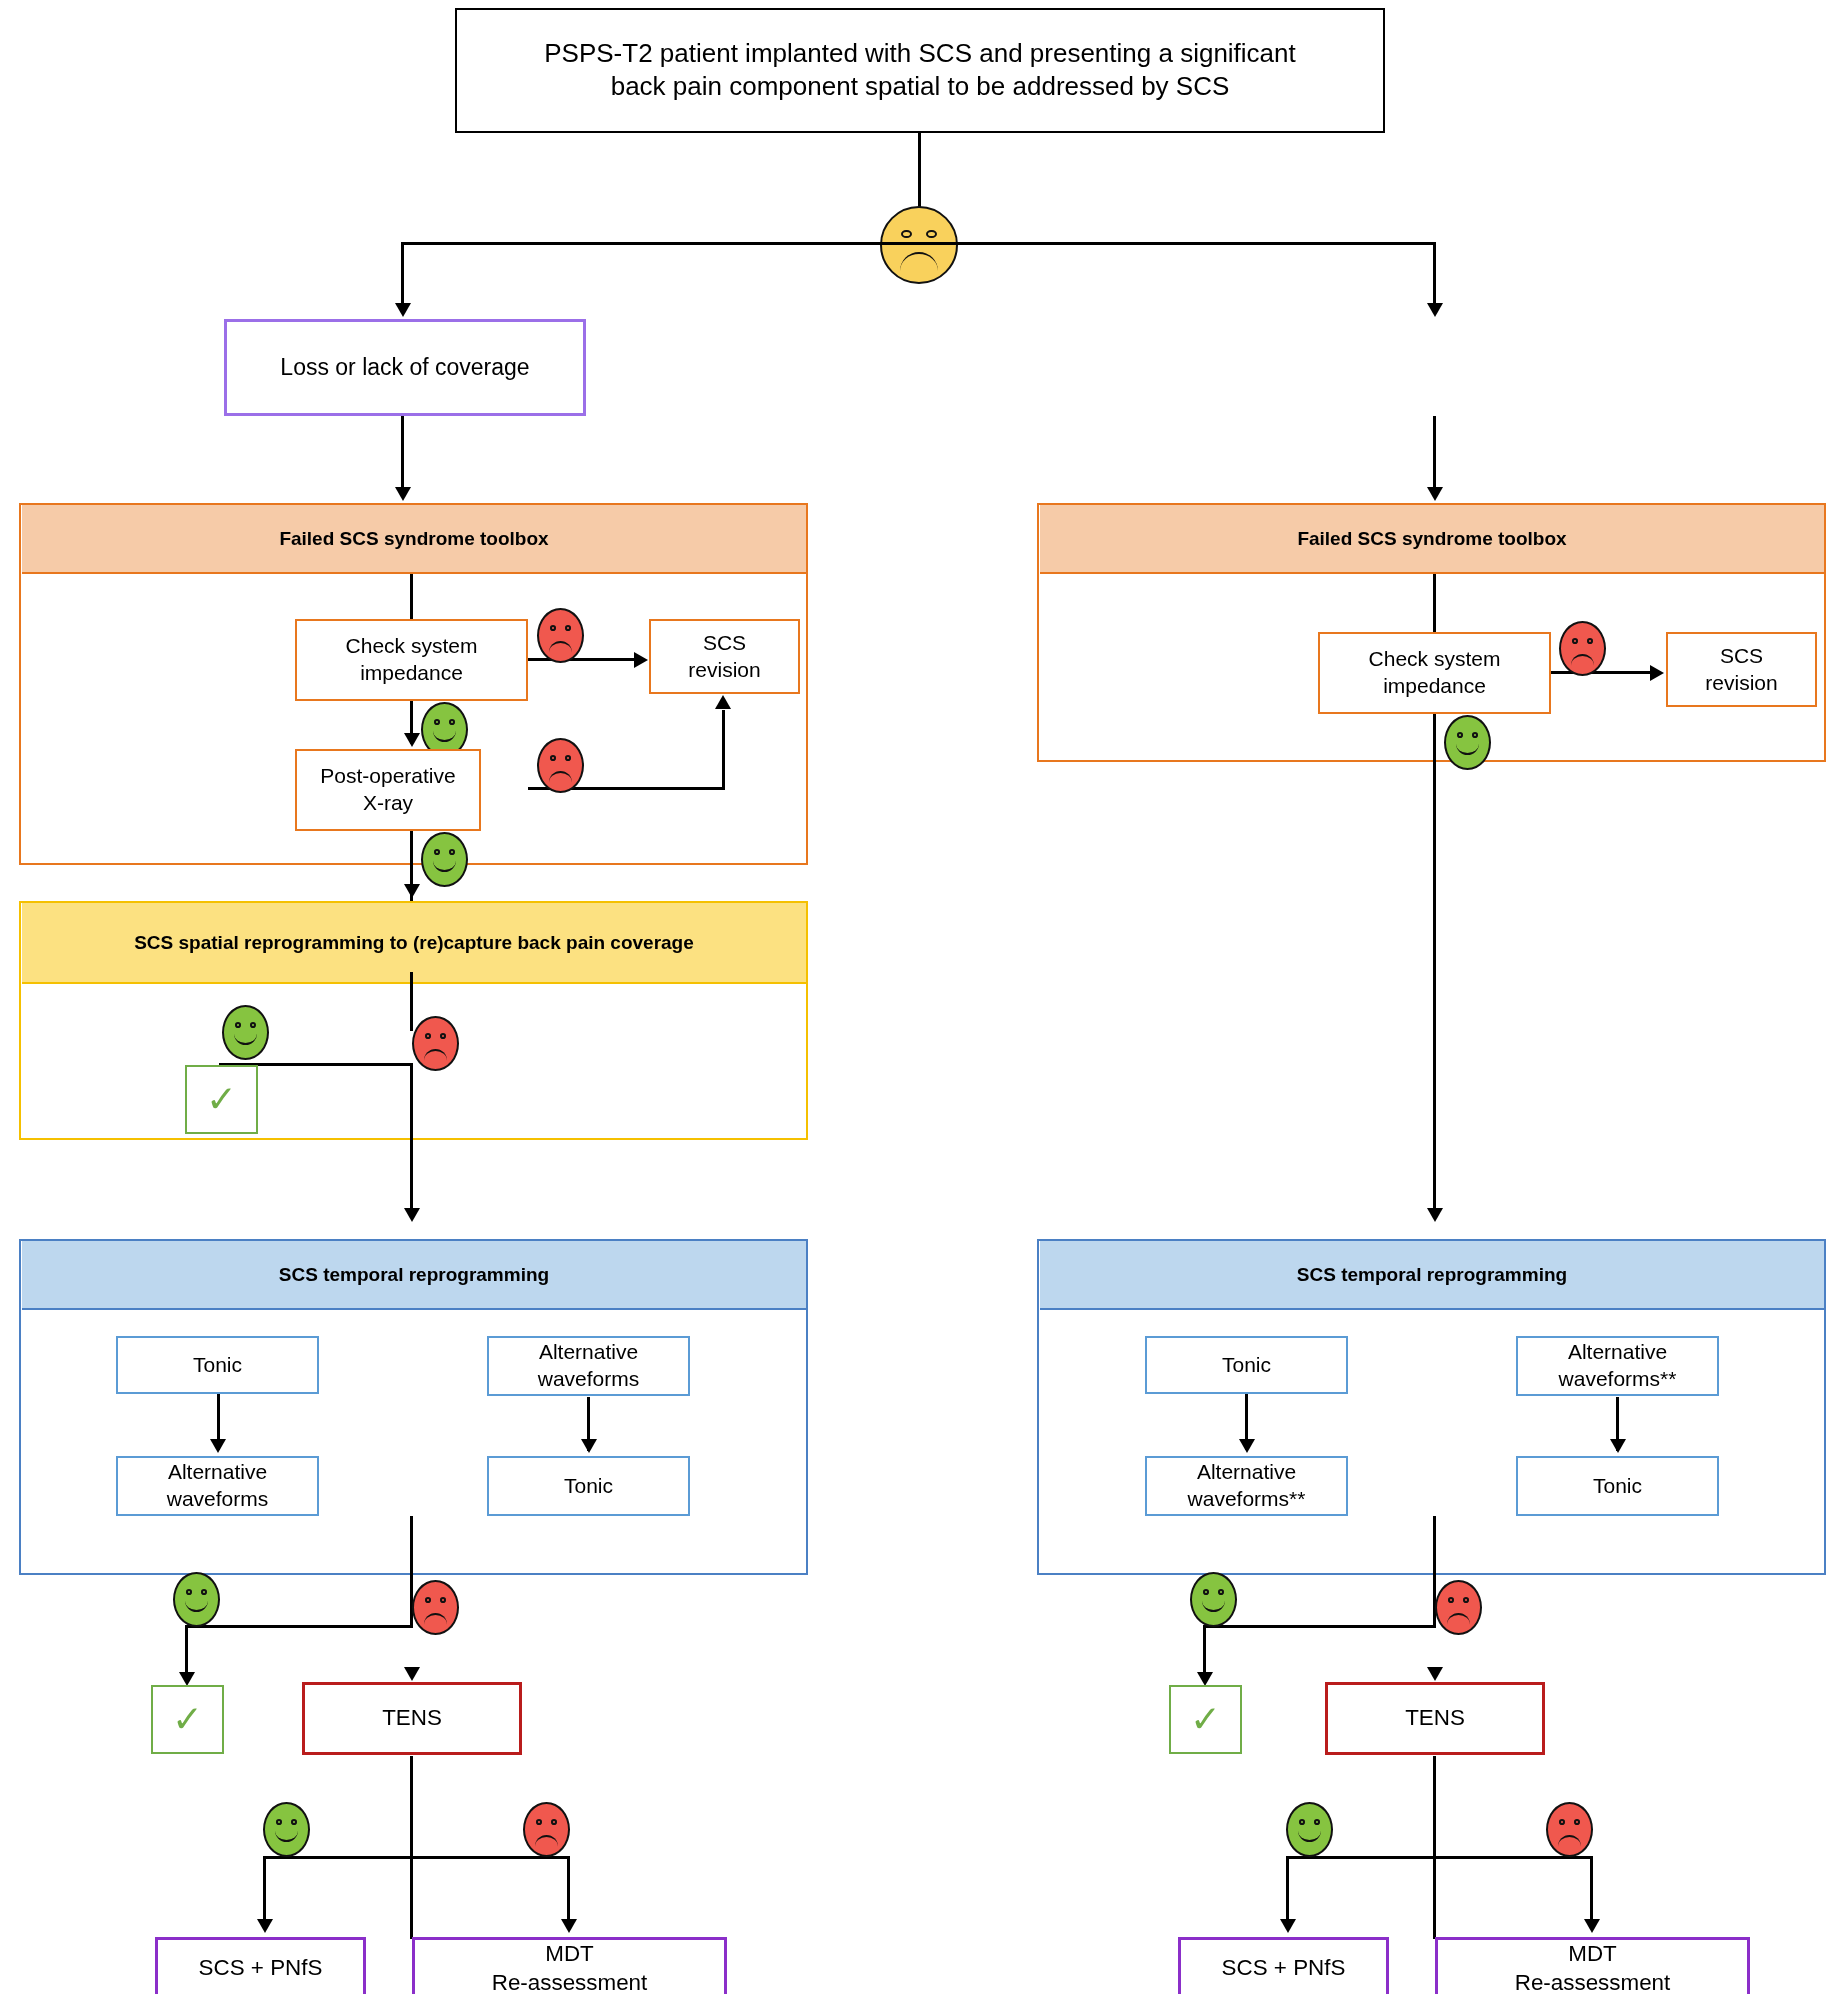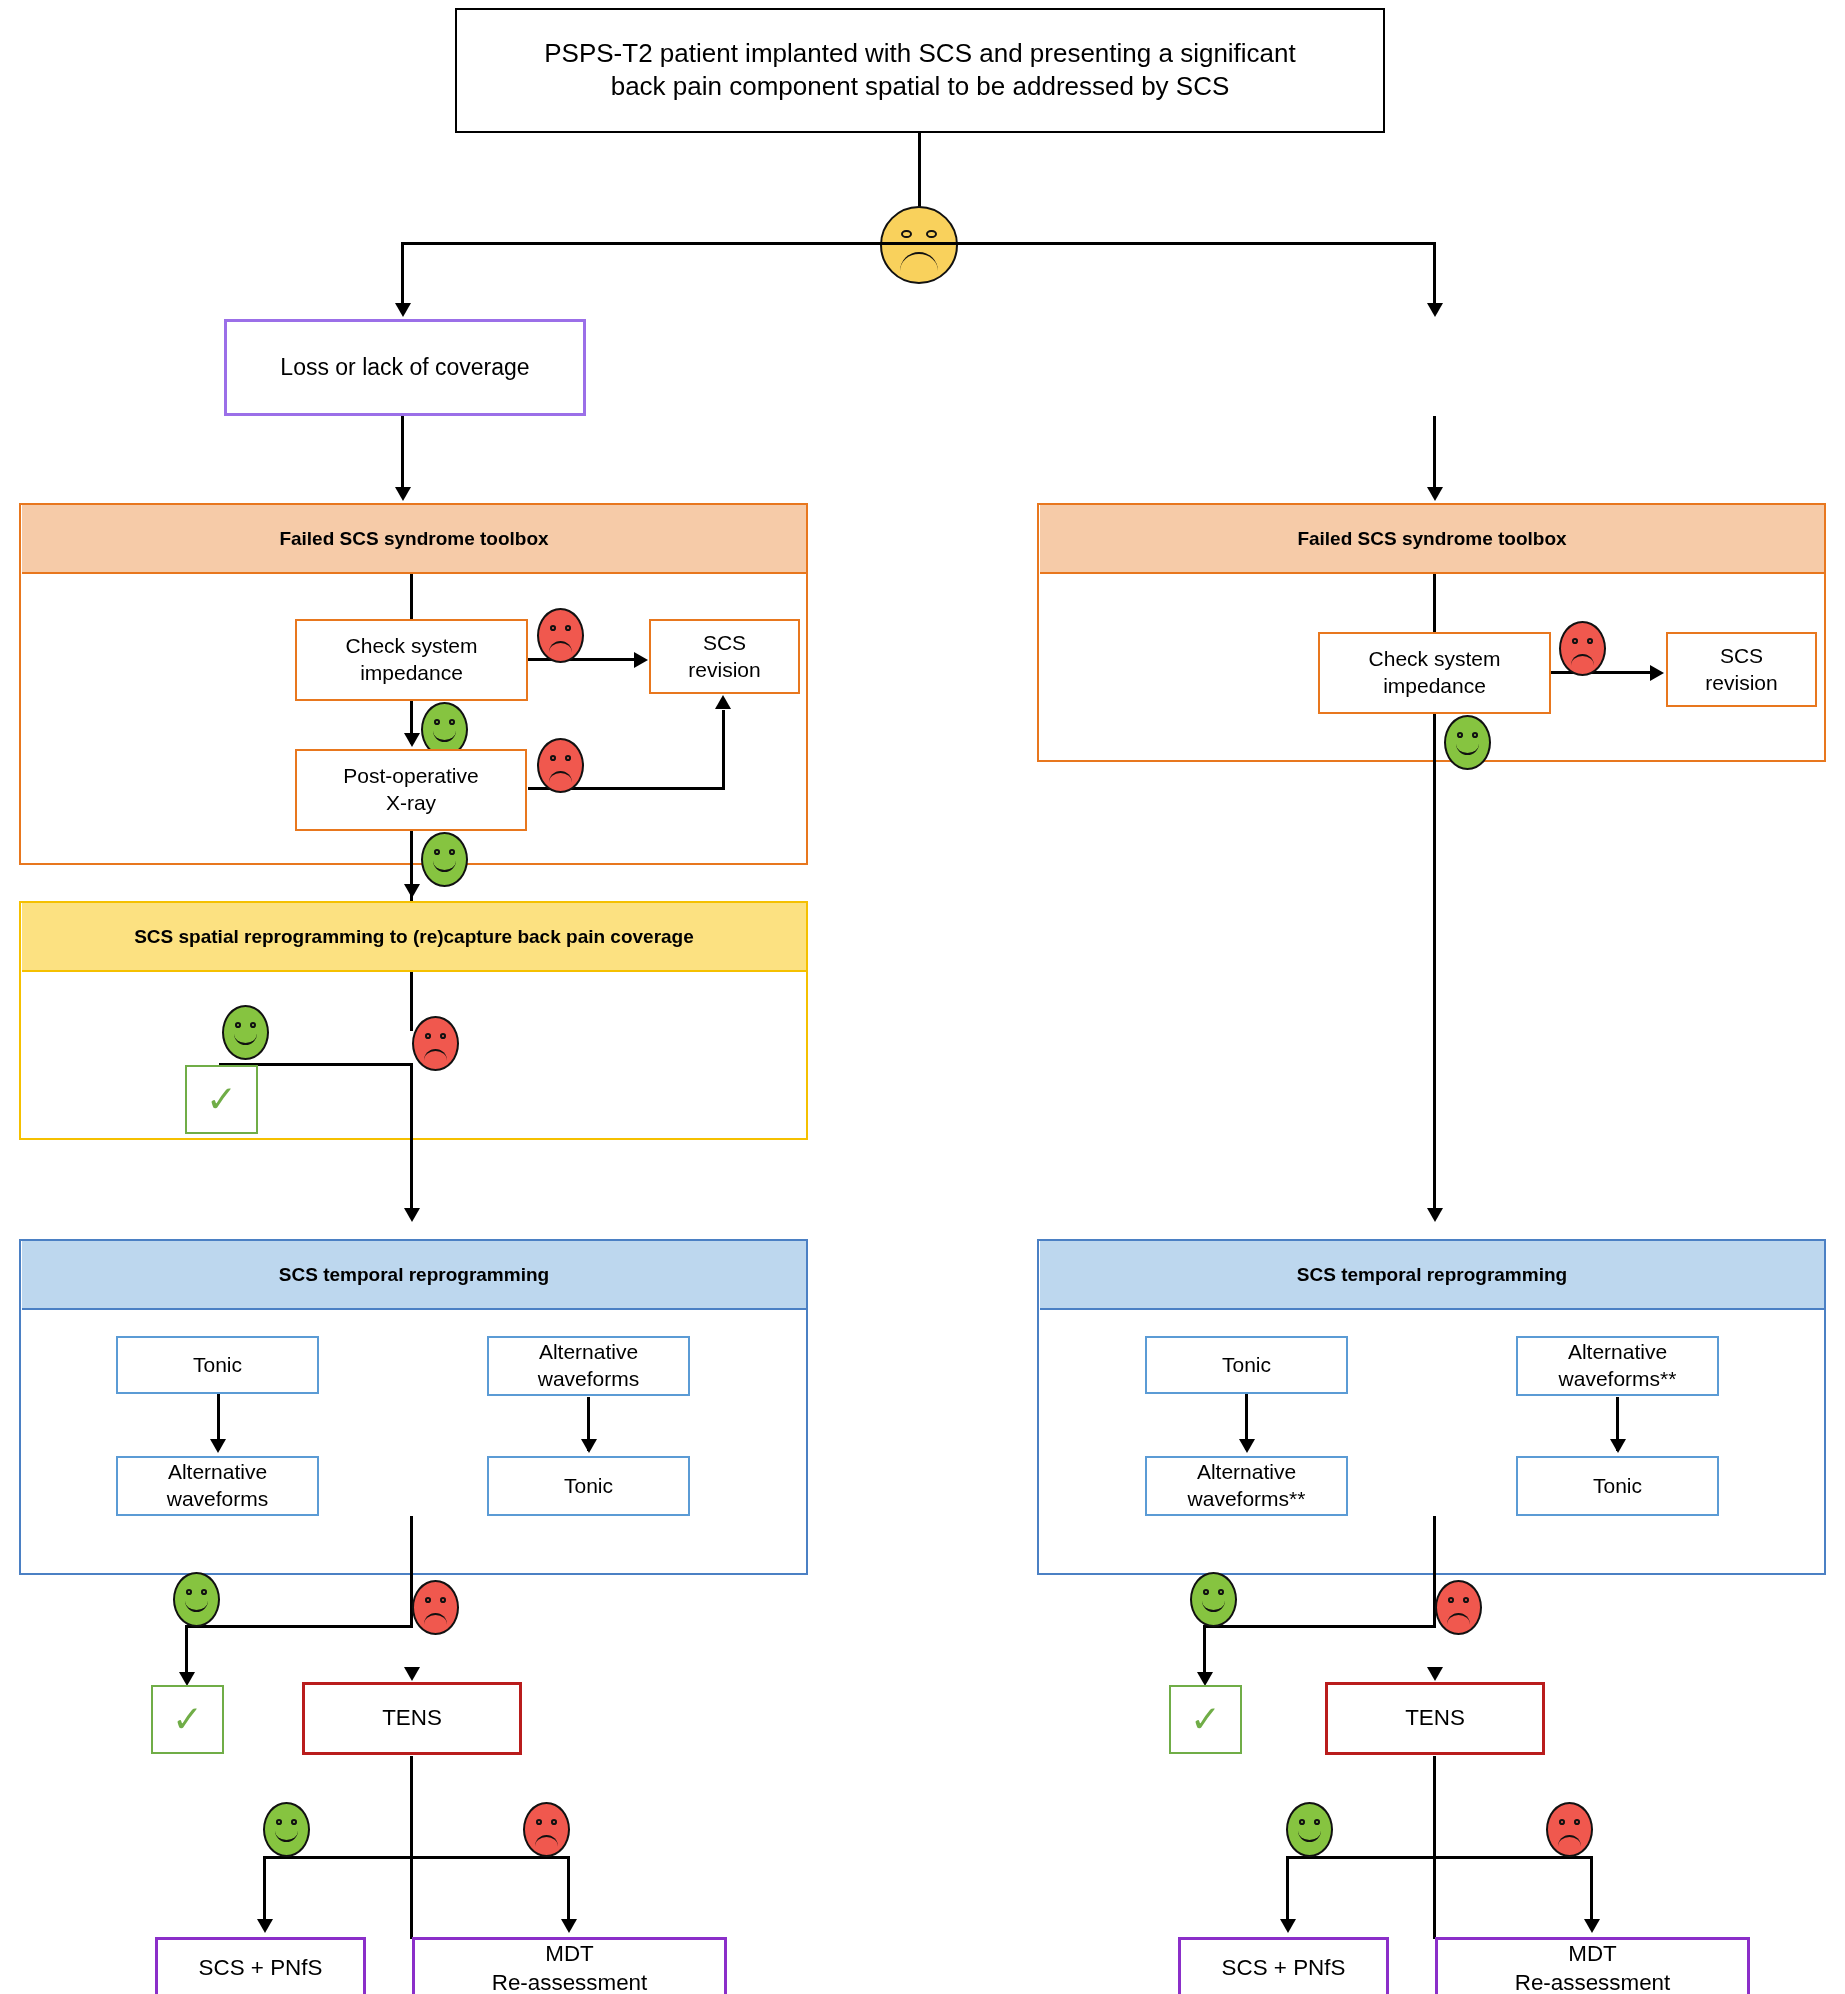--- a/index.html
+++ b/index.html
@@ -130,21 +130,21 @@
   </div>
 
   <div class="ln vl" style="left:410px;top:701px;width:3px;height:43px;"></div>
   <div class="ah-d" style="left:404px;top:733px;"></div>
   <div class="face green happy" style="left:421px;top:702px;width:47px;height:55px;">
     <div class="eye l"></div>
     <div class="eye r"></div>
     <div class="mouth"></div>
   </div>
 
-  <div class="box orangebox" style="left:295px;top:749px;width:232px;height:82px;justify-content:center;">
+  <div class="box orangebox" style="left:295px;top:749px;width:186px;height:82px;justify-content:center;">
     <span>Post-operative
 X-ray</span>
   </div>
 
   <div class="ln hl" style="left:528px;top:787px;width:196px;height:3px;"></div>
   <div class="ln vl" style="left:722px;top:710px;width:3px;height:80px;"></div>
   <div class="ah-u" style="left:715px;top:695px;"></div>
   <div class="face red sad" style="left:537px;top:738px;width:47px;height:55px;">
     <div class="eye l"></div>
     <div class="eye r"></div>
@@ -153,21 +153,21 @@
 
   <div class="ln vl" style="left:410px;top:831px;width:3px;height:91px;"></div>
   <div class="face green happy" style="left:421px;top:832px;width:47px;height:55px;">
     <div class="eye l"></div>
     <div class="eye r"></div>
     <div class="mouth"></div>
   </div>
   <div class="ah-d" style="left:404px;top:884px;"></div>
 
   <div class="container cont-yellow" style="left:19.4px;top:901px;width:789px;height:239px;"></div>
-  <div class="hdr hdr-yellow" style="left:22px;top:903px;width:784px;height:69px;">
+  <div class="hdr hdr-yellow" style="left:22px;top:903px;width:784px;height:81px;">
     <span>SCS spatial reprogramming to (re)capture back pain coverage</span>
   </div>
 
   <div class="ln vl" style="left:410px;top:972px;width:3px;height:59px;"></div>
   <div class="ln hl" style="left:219px;top:1063px;width:194px;height:3px;"></div>
   <div class="ln vl" style="left:219px;top:1063px;width:3px;height:39px;"></div>
   <div class="ah-d" style="left:213px;top:1099px;"></div>
   <div class="face green happy" style="left:222px;top:1005px;width:47px;height:55px;">
     <div class="eye l"></div>
     <div class="eye r"></div>

